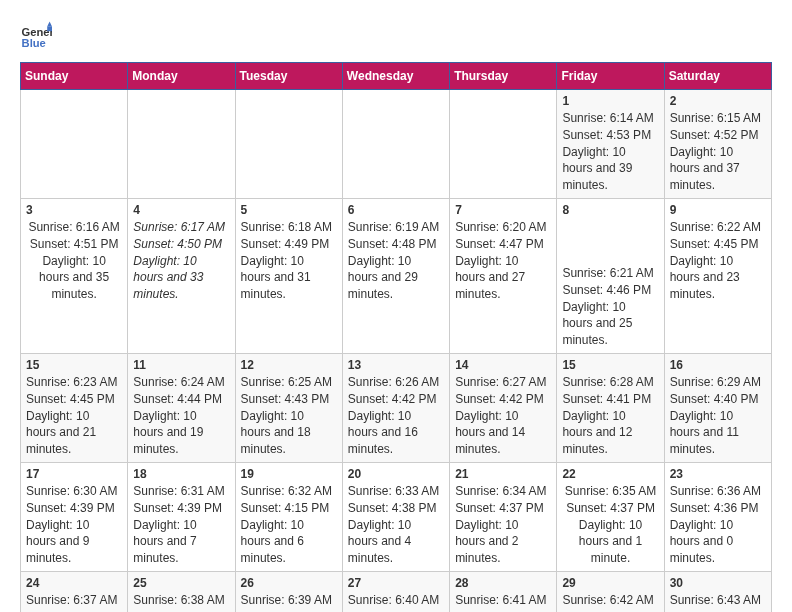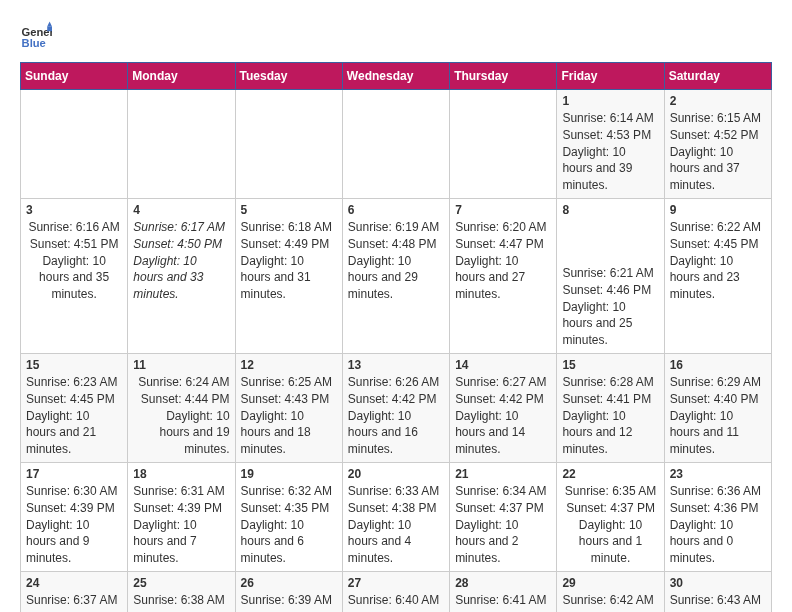--- a/index.html
+++ b/index.html
@@ -174,21 +174,21 @@
       </tr>
       <tr>
         <td>
           <span class="day-number">15</span>
           <div class="cell-text" style="white-space: pre-line;">Sunrise: 6:23 AM
 Sunset: 4:45 PM
 Daylight: 10 hours and 21 minutes.</div>
         </td>
         <td>
           <span class="day-number">11</span>
-          <div class="cell-text" style="white-space: pre-line; text-align: right;">Sunrise: 6:24 AM
+          <div class="cell-text" style="white-space: pre-line;">Sunrise: 6:24 AM
 Sunset: 4:44 PM
 Daylight: 10 hours and 19 minutes.</div>
         </td>
         <td>
           <span class="day-number">12</span>
           <div class="cell-text" style="white-space: pre-line;">Sunrise: 6:25 AM
 Sunset: 4:43 PM
 Daylight: 10 hours and 18 minutes.</div>
         </td>
         <td>
@@ -225,21 +225,21 @@
         </td>
         <td>
           <span class="day-number">18</span>
           <div class="cell-text" style="white-space: pre-line;">Sunrise: 6:31 AM
 Sunset: 4:39 PM
 Daylight: 10 hours and 7 minutes.</div>
         </td>
         <td>
           <span class="day-number">19</span>
           <div class="cell-text" style="white-space: pre-line;">Sunrise: 6:32 AM
-Sunset: 4:35 PM
+Sunset: 4:15 PM
 Daylight: 10 hours and 6 minutes.</div>
         </td>
         <td>
           <span class="day-number">20</span>
           <div class="cell-text" style="white-space: pre-line;">Sunrise: 6:33 AM
 Sunset: 4:38 PM
 Daylight: 10 hours and 4 minutes.</div>
         </td>
         <td>
           <span class="day-number">21</span>

